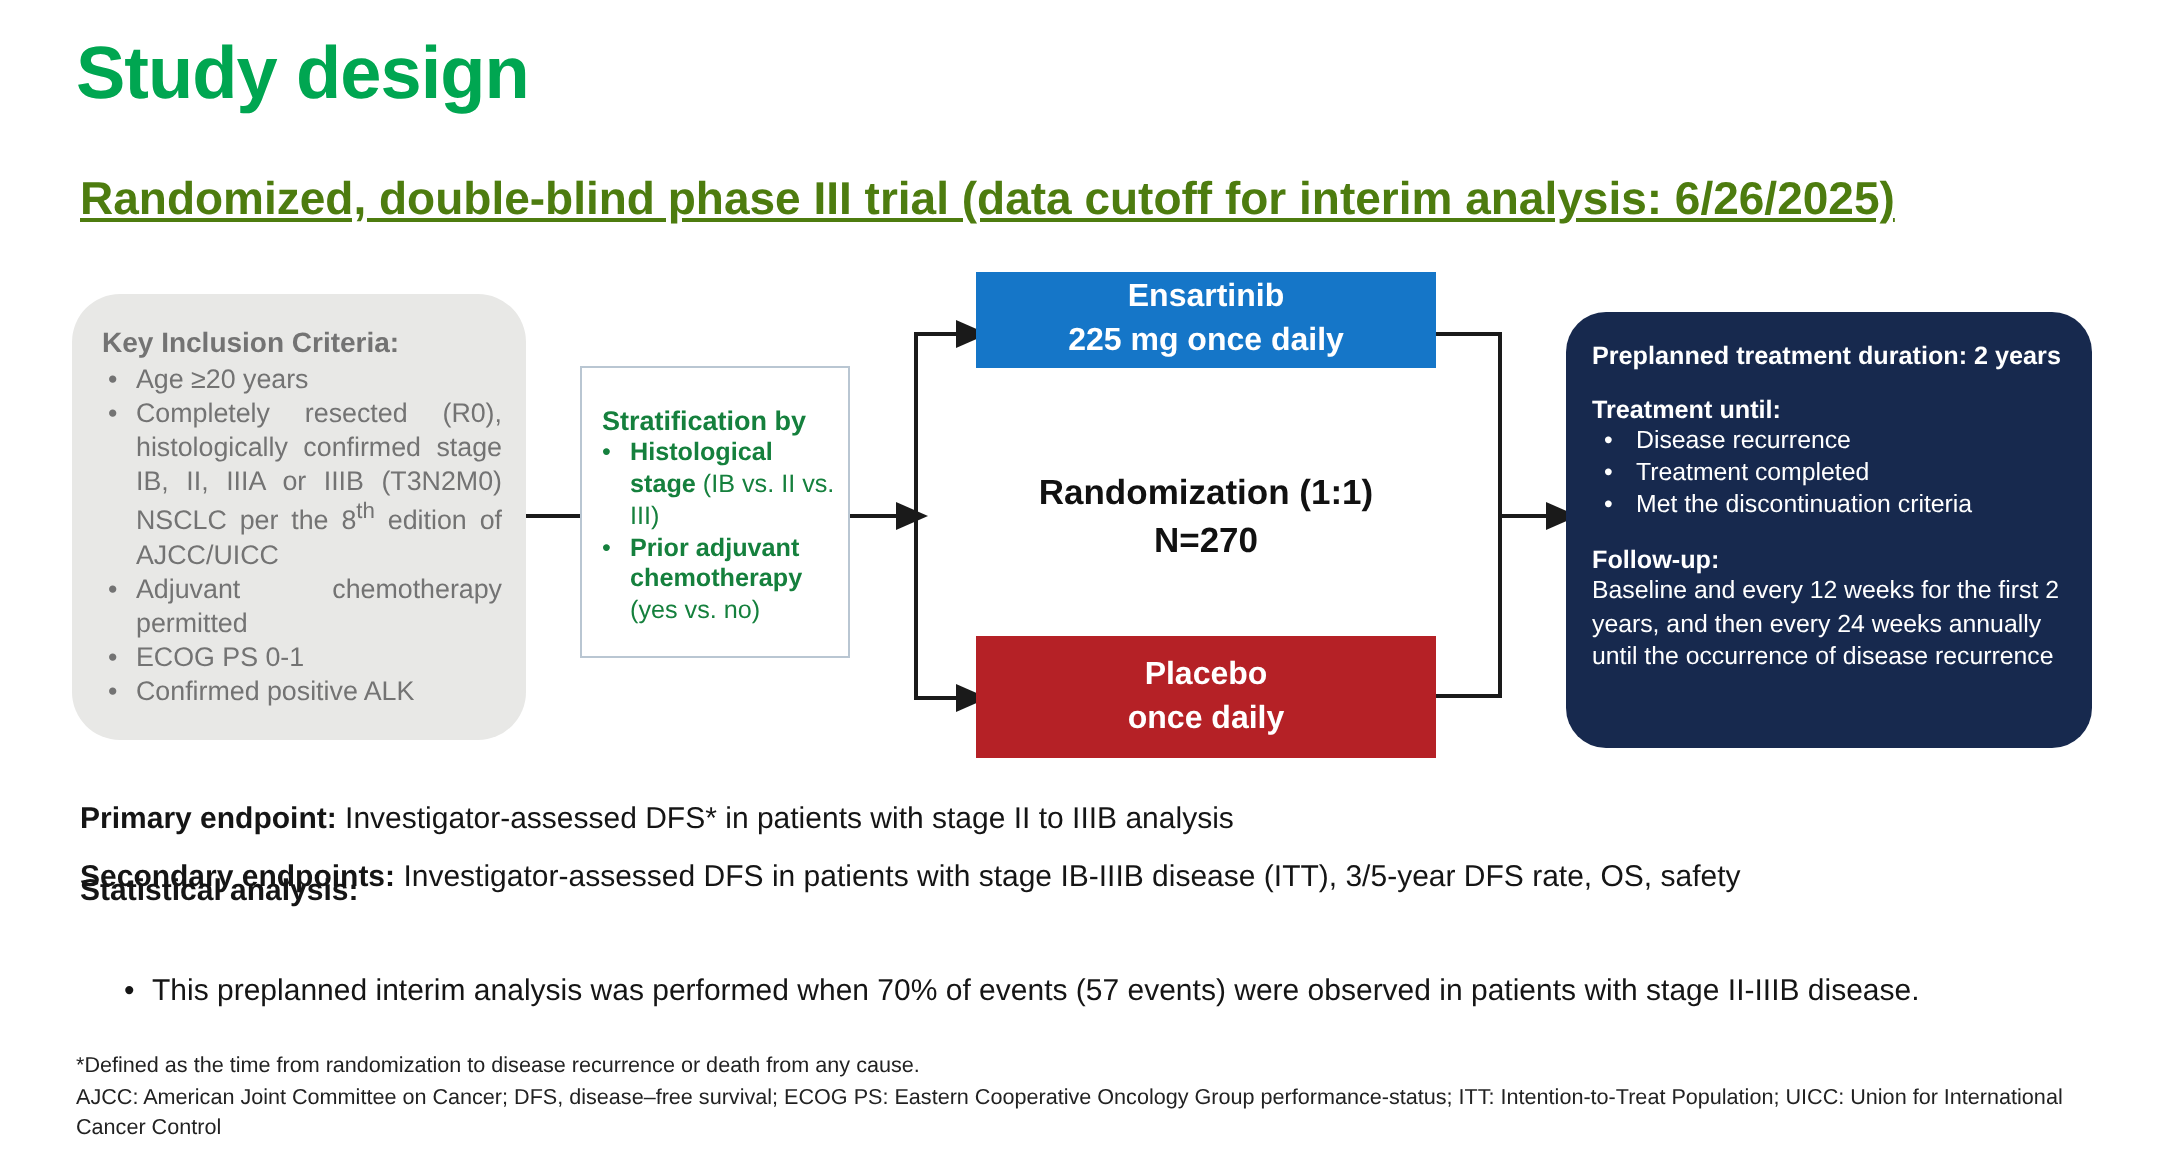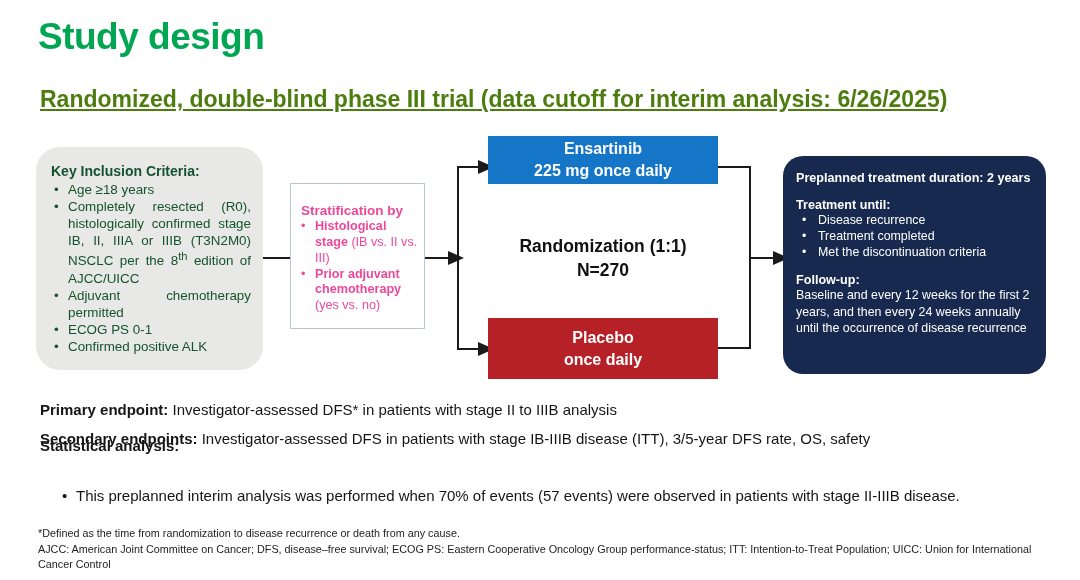--- a/index.html
+++ b/index.html
@@ -7,29 +7,29 @@
   .slide { position:relative; width:1080px; height:580px; background:#ffffff; overflow:hidden; }
 
   .title { position:absolute; left:38px; top:16px; font-size:37px; font-weight:700; color:#00A651; letter-spacing:-0.5px; }
   .subtitle { position:absolute; left:40px; top:86px; font-size:23px; font-weight:700; color:#4d7c0f;text-decoration:underline; }
 
   
   .connectors { position:absolute; left:0; top:0; width:1080px; height:580px; pointer-events:none; }
 
   
   .box-inclusion { position:absolute; left:36px; top:147px; width:227px; height:223px;
-    background:#E8E8E6; border-radius:24px; padding:16px 12px 8px 15px; color:#14532d; }
+    background:#E8E8E6; border-radius:24px; padding:16px 12px 8px 15px; color:#737373; }
   .box-inclusion h3 { font-size:14px; font-weight:700; margin-bottom:2px; }
   .blist { list-style:none; }
   .blist li { position:relative; padding-left:17px; font-size:13.4px; line-height:1.27; text-align:justify; }
   .blist li::before { content:"\2022"; position:absolute; left:3px; }
 
   
   .box-strat { position:absolute; left:290px; top:183px; width:135px; height:146px;
-    background:#ffffff; border:1px solid #b9c6d2; padding:19px 6px 6px 10px; color:#ec4899; }
+    background:#ffffff; border:1px solid #b9c6d2; padding:19px 6px 6px 10px; color:#15803d; }
   .box-strat h3 { font-size:13.5px; font-weight:700; margin-bottom:1px; }
   .box-strat .blist li { font-size:12.6px; line-height:1.26; padding-left:14px; text-align:left; }
   .box-strat .blist li::before { left:0; }
   .box-strat .b { font-weight:700; }
 
   
   .arm { position:absolute; left:488px; width:230px; display:flex; flex-direction:column; align-items:center; justify-content:center;
     color:#ffffff; font-weight:700; font-size:16px; line-height:1.35; text-align:center; }
   .arm-blue { top:136px; height:48px; background:#1576C8; }
   .arm-red  { top:318px; height:61px; background:#B52126; }
@@ -78,21 +78,21 @@
     <line x1="457" y1="349" x2="480" y2="349" stroke="#1a1a1a" stroke-width="2" marker-end="url(#arrow)"></line>
     <line x1="718" y1="167" x2="751" y2="167" stroke="#1a1a1a" stroke-width="2"></line>
     <line x1="750" y1="167" x2="750" y2="348" stroke="#1a1a1a" stroke-width="2"></line>
     <line x1="718" y1="348" x2="751" y2="348" stroke="#1a1a1a" stroke-width="2"></line>
     <line x1="750" y1="258" x2="775" y2="258" stroke="#1a1a1a" stroke-width="2" marker-end="url(#arrow)"></line>
   </svg>
 
   <div class="box-inclusion">
     <h3>Key Inclusion Criteria:</h3>
     <ul class="blist">
-      <li><span>Age ≥18 years</span></li>
+      <li><span>Age ≥20 years</span></li>
       <li><span>Completely resected (R0), histologically confirmed stage IB, II, IIIA or IIIB (T3N2M0) NSCLC per the 8</span><sup>th</sup><span> edition of AJCC/UICC</span></li>
       <li><span>Adjuvant chemotherapy permitted</span></li>
       <li><span>ECOG PS 0-1</span></li>
       <li><span>Confirmed positive ALK</span></li>
     </ul>
   </div>
 
   <div class="box-strat">
     <h3>Stratification by</h3>
     <ul class="blist">

